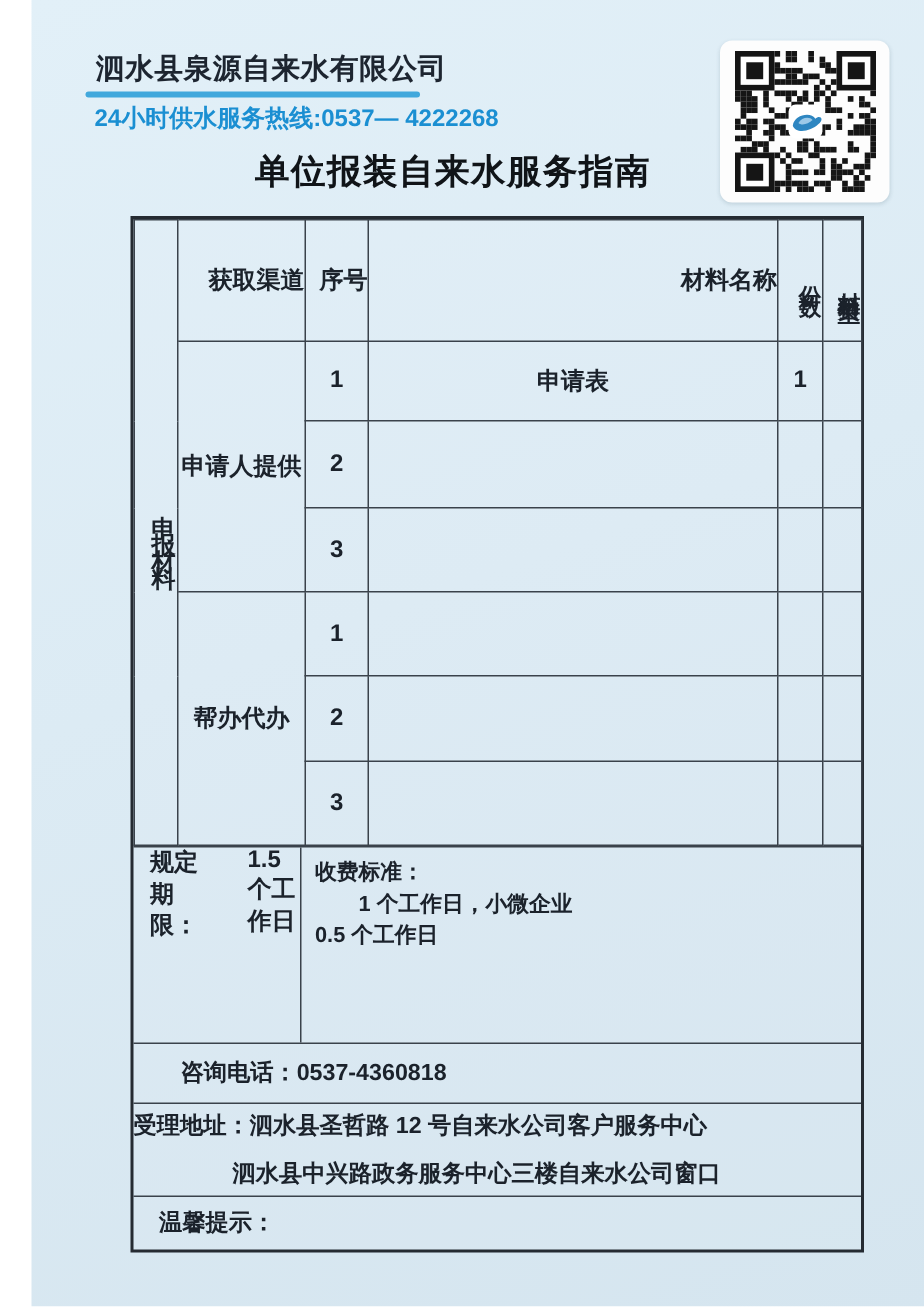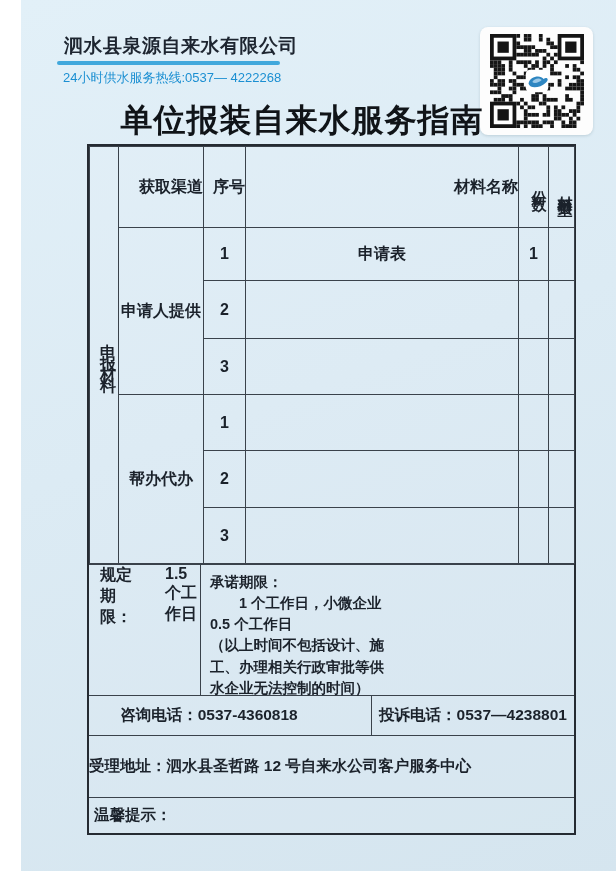--- a/index.html
+++ b/index.html
@@ -1,25 +1,25 @@
 <!DOCTYPE html>
 <html><head>
 <meta charset="utf-8">
 <style>
   html,body{margin:0;padding:0;}
   .page{position:relative;width:616px;height:871px;overflow:hidden;
     background:linear-gradient(160deg,#e2f0f8 0%,#dcebf4 45%,#d5e5ef 100%);
     font-family:"Liberation Sans",sans-serif;color:#161d26;margin-left:21px;}
   .company{position:absolute;left:43px;top:33px;font-size:19px;font-weight:bold;color:#1d2530;letter-spacing:.5px;}
   .underline{position:absolute;left:36px;top:61px;width:223px;height:4px;background:#41a8dc;border-radius:2px;}
-  .hotline{position:absolute;left:42px;top:69px;font-size:13px;font-weight:normal;color:#1b8fd2;}
+  .hotline{position:absolute;left:42px;top:69px;font-size:16px;font-weight:bold;color:#1b8fd2;}
   .qr-panel{position:absolute;left:459px;top:27px;width:113px;height:108px;background:#fdfdfd;border-radius:8px;
     box-shadow:0 1px 3px rgba(40,70,90,.18);display:flex;align-items:center;justify-content:center;}
   .title{position:absolute;left:0;top:99px;width:562px;margin:0;text-align:center;
-    font-size:32px;font-weight:bold;color:#101418;letter-spacing:1px;}
+    font-size:23px;font-weight:bold;color:#101418;letter-spacing:1px;}
   .sheet{position:absolute;left:66px;top:144px;width:485px;border:2px solid #252b32;background:rgba(255,255,255,0.04);}
   table.mat{border-collapse:collapse;width:100%;table-layout:fixed;}
   table.mat td{border:1px solid #3a424b;padding:0;text-align:center;vertical-align:middle;
     font-size:16px;font-weight:bold;color:#1b222b;overflow:hidden;}
   tr.h80>td{height:80px;text-align:right;} tr.h52>td{height:52px;} tr.h57>td{height:57px;}
   tr.h55>td{height:55px;} tr.h56>td{height:56px;}
   .vside{writing-mode:vertical-rl;text-orientation:upright;letter-spacing:11px;font-size:16px;}
   .vcopies{writing-mode:vertical-rl;text-orientation:upright;letter-spacing:7px;font-size:15px;}
   .vtype{writing-mode:vertical-rl;text-orientation:upright;letter-spacing:2px;font-size:15px;}
   .frow{display:flex;border-top:1px solid #3a424b;font-weight:bold;color:#1b222b;}
@@ -33,21 +33,21 @@
   .p-indent{text-indent:2em;}
   .c-fee{flex:1;display:flex;align-items:center;padding:0 9px;font-size:15.5px;line-height:1.5;text-align:justify;}
   .r-phone{height:39px;gap:42px;}
   .c-phone1{width:240px;display:flex;align-items:center;justify-content:center;font-size:15.5px;}
   .c-phone2{flex:1;display:flex;align-items:center;justify-content:center;font-size:15.5px;}
   .r-addr{height:61px;}
   .c-addr{width:100%;display:flex;flex-direction:column;justify-content:center;gap:11px;
     font-size:15.5px;text-align:left;}
   .addr2{padding-left:66px;}
   .r-tips{height:35px;}
-  .c-tips{width:100%;display:flex;align-items:center;padding-left:5px;font-size:15.5px;}
+  .c-tips{width:100%;display:flex;align-items:center;padding-left:17px;font-size:15.5px;}
 </style>
 </head>
 <body>
 
 <div class="page">
 
   <div class="company">泗水县泉源自来水有限公司</div>
   <div class="underline"></div>
   <div class="hotline">24小时供水服务热线:0537— 4222268</div>
 
@@ -335,34 +335,33 @@
       </tr>
     </tbody>
       </table>
 
     <div class="frow r-deadline">
       <div class="fcell c-deadline">
         <span>规定期限：</span>
         <span>1.5 个工作日</span>
       </div>
       <div class="fcell c-promise">
-        <div>承诺期限：</div>
+        <div>收费标准：</div>
         <p class="p-indent">1 个工作日，小微企业 0.5 个工作日</p>
-        <p>（以上时间不包括设计、施工、办理相关行政审批等供水企业无法控制的时间）</p>
       </div>
     </div>
 
     <div class="frow r-phone">
       <div class="fcell c-phone1">咨询电话：0537-4360818</div>
-      <div class="fcell c-phone2">投诉电话：0537—4238801</div>
     </div>
 
     <div class="frow r-addr">
       <div class="fcell c-addr">
         <span>受理地址：泗水县圣哲路 12 号自来水公司客户服务中心</span>
+        <span class="addr2">泗水县中兴路政务服务中心三楼自来水公司窗口</span>
       </div>
     </div>
 
     <div class="frow r-tips">
       <div class="fcell c-tips">温馨提示：</div>
     </div>
 
   </div>
 </div>
 

